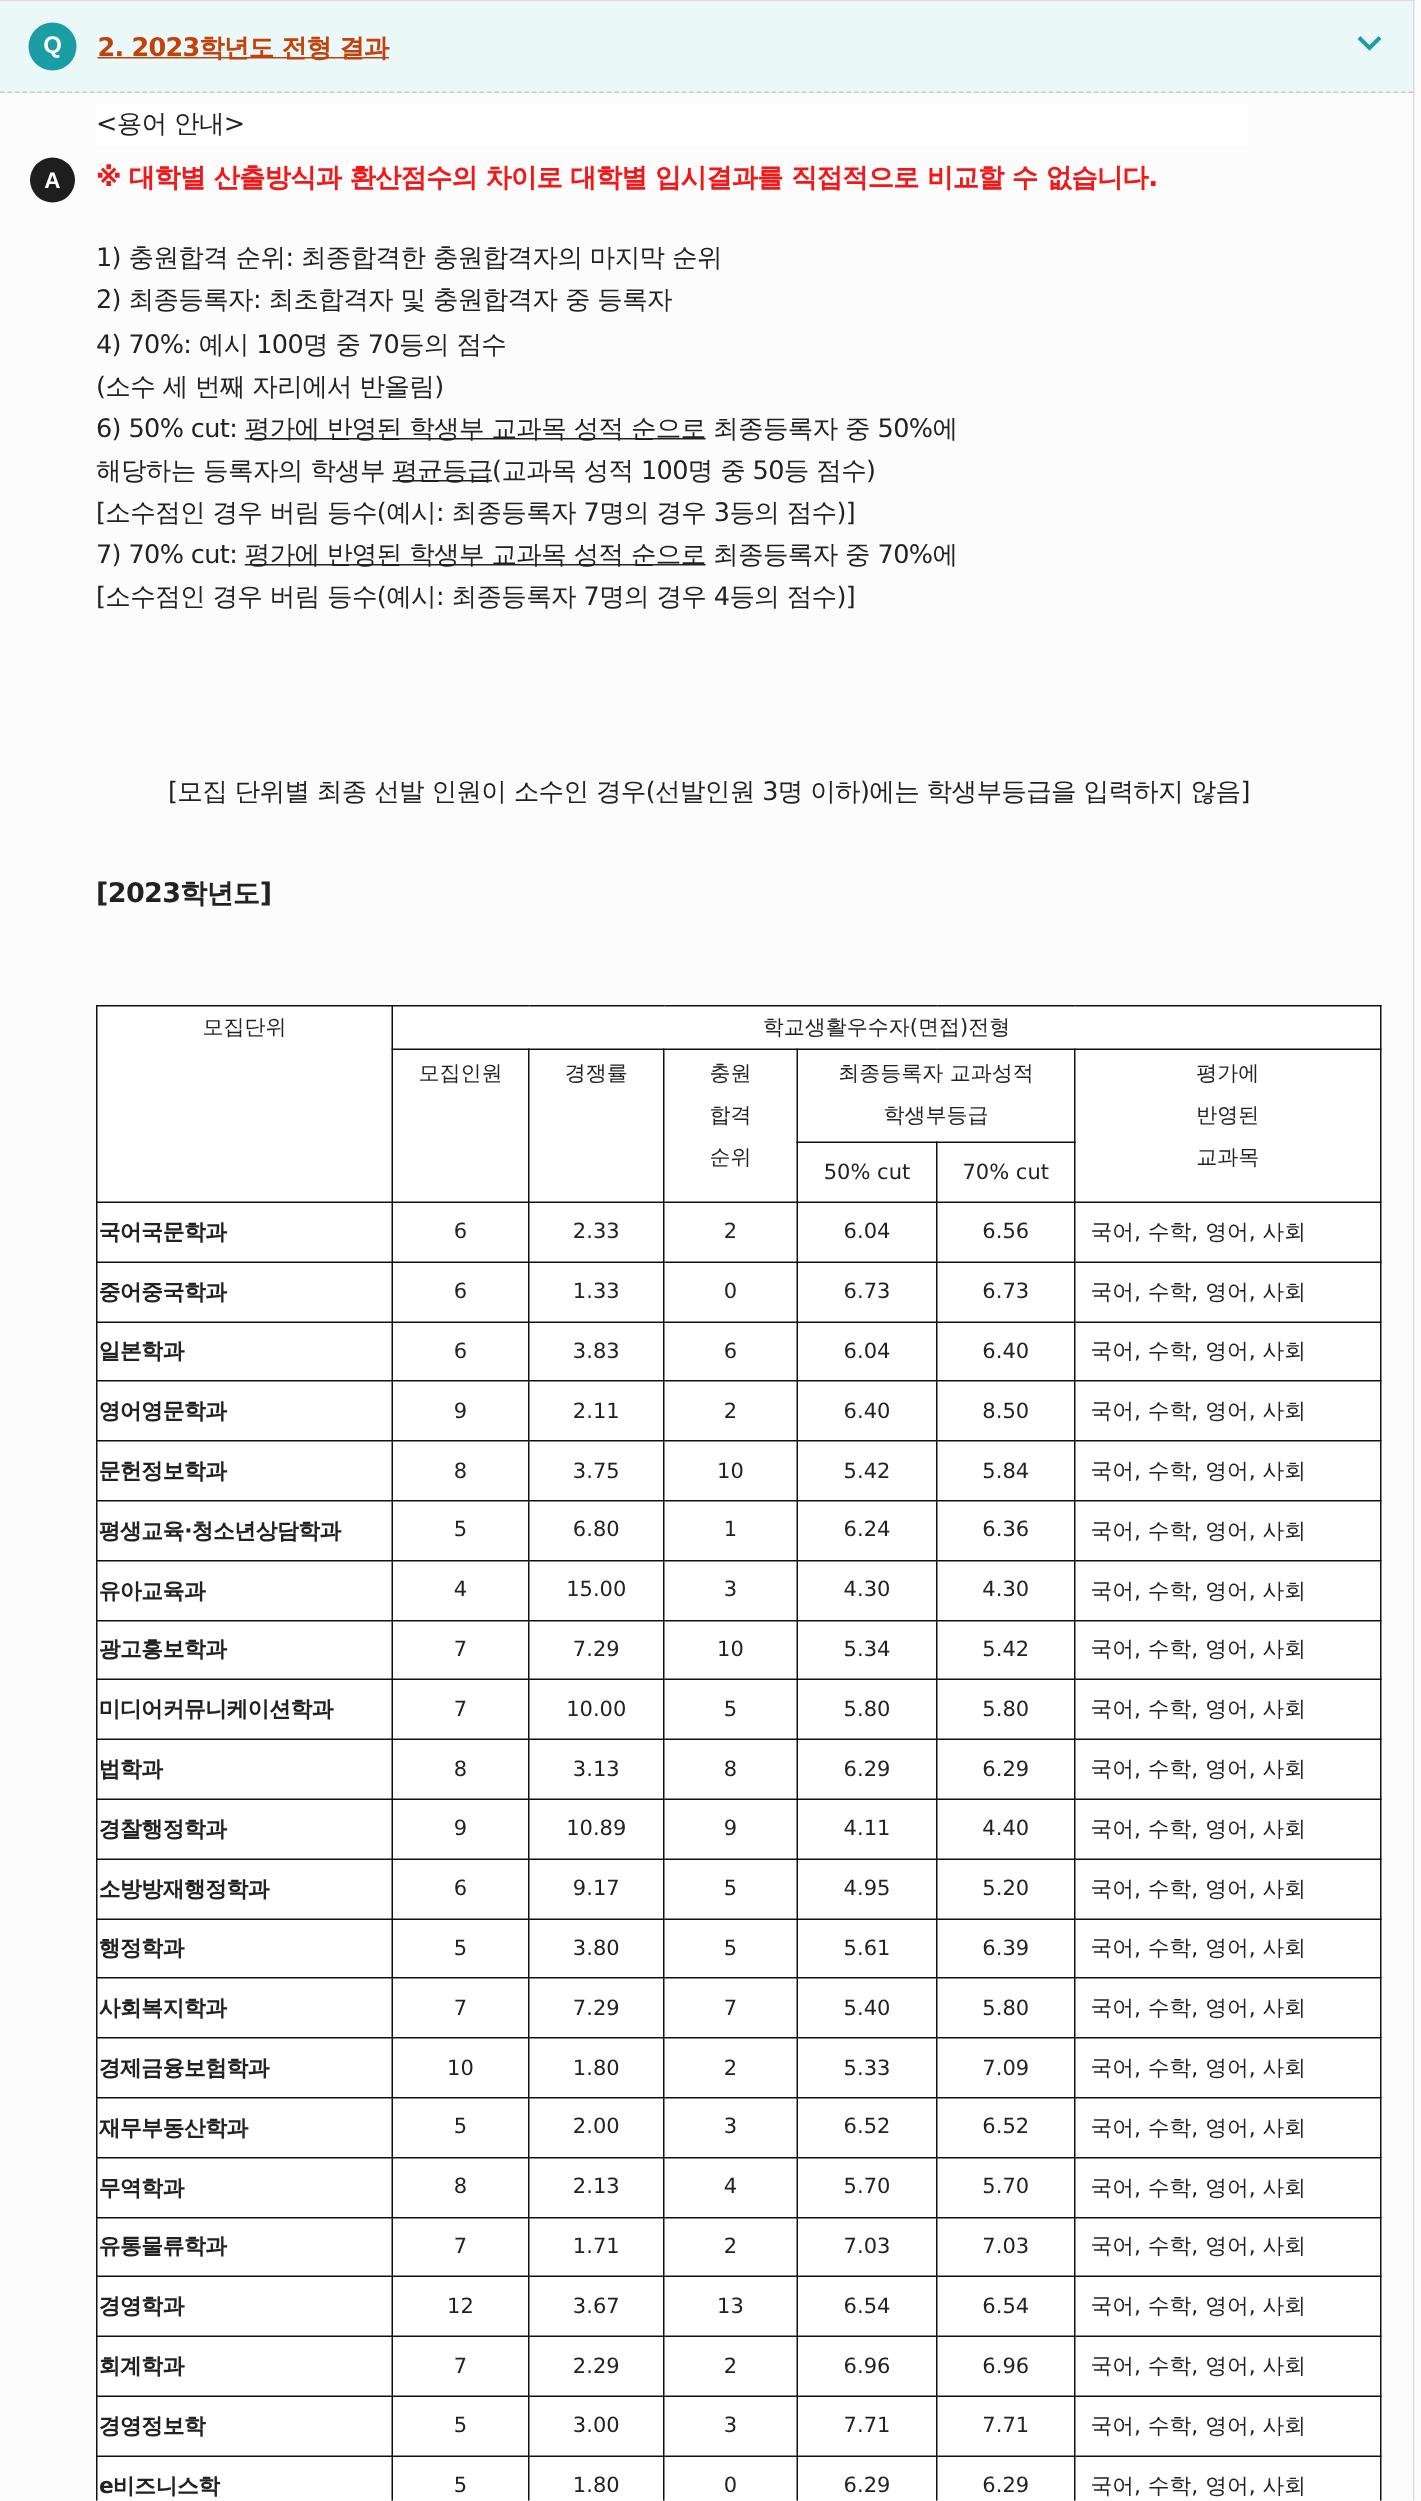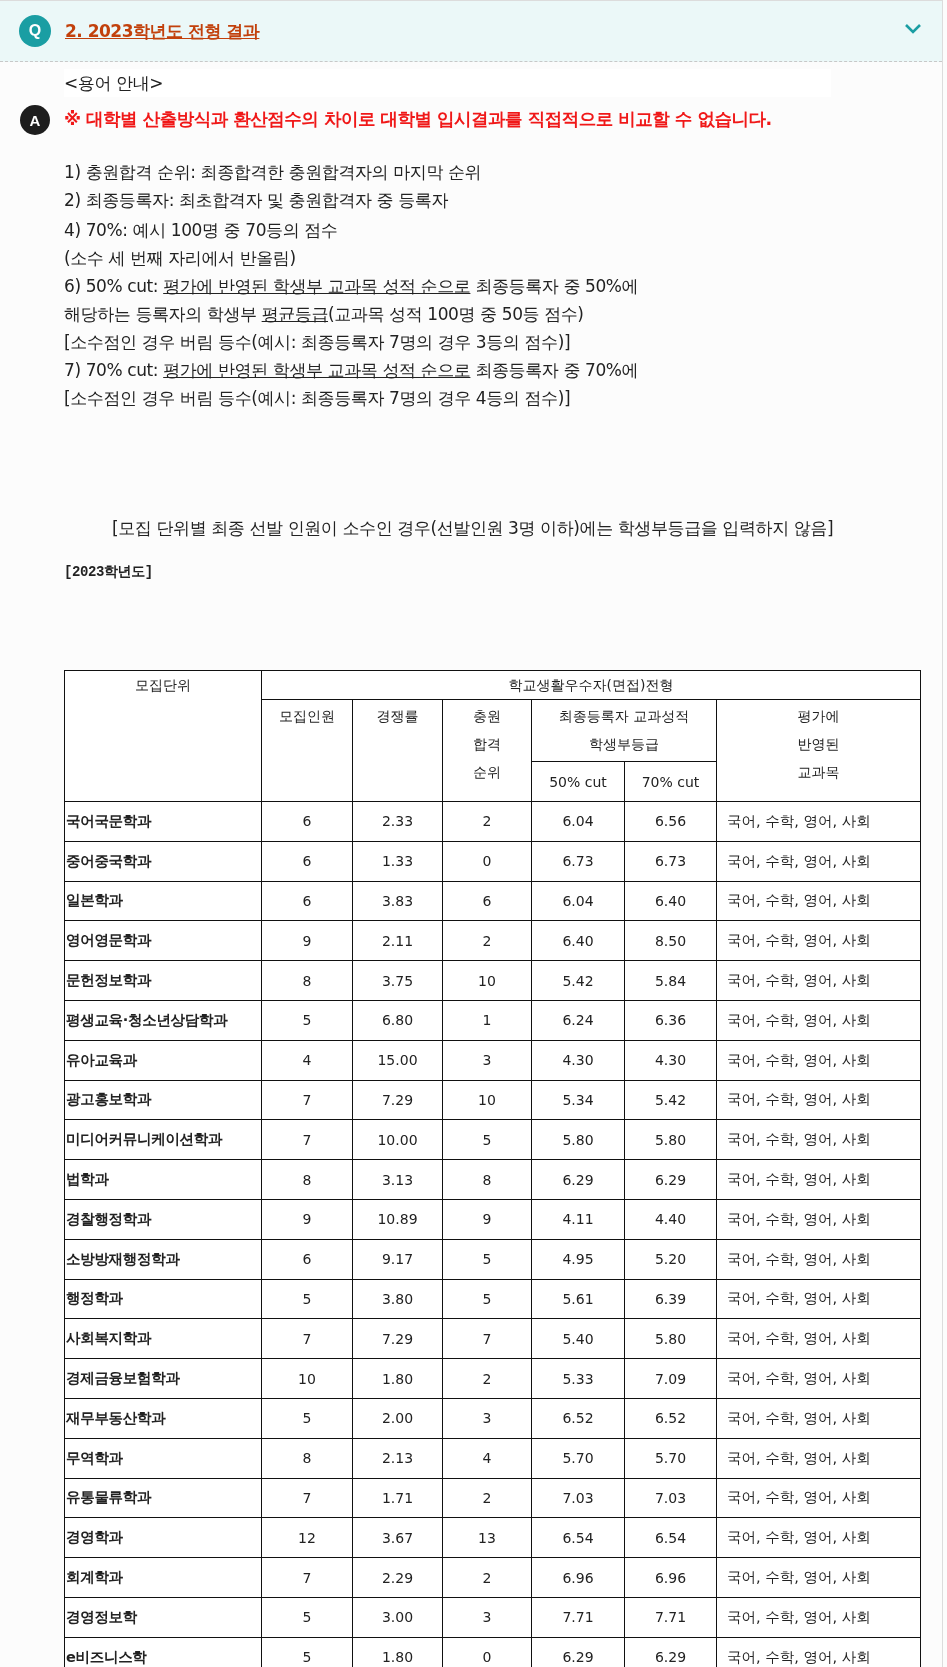--- a/index.html
+++ b/index.html
@@ -61,21 +61,21 @@
   .warning {
     position: absolute; top: 43px; left: 0;
     color: #f01818; font-weight: bold; font-size: 17.5px;
     white-space: nowrap; letter-spacing: -0.5px;
   }
   .defs { position: absolute; top: 96px; left: 0; white-space: nowrap; }
   .defs div { height: 28px; }
   .defs .gap { height: 2px; }
   .u { text-decoration: underline; }
   .note { position: absolute; top: 452px; left: 0; white-space: nowrap; margin-left: 48px; }
-  .year { position: absolute; top: 496px; left: 0; font-weight: bold; font-size: 14px; font-family: Liberation Mono, monospace; }
+  .year { position: absolute; top: 520px; left: 0; font-weight: bold; font-size: 18px; }
   table.res {
     position: absolute; left: 64px; top: 608px;
     border-collapse: collapse;
     font-size: 14px;
     background: #fff;
     table-layout: fixed;
   }
   table.res td, table.res th {
     border: 1.4px solid #111;
     padding: 0;

